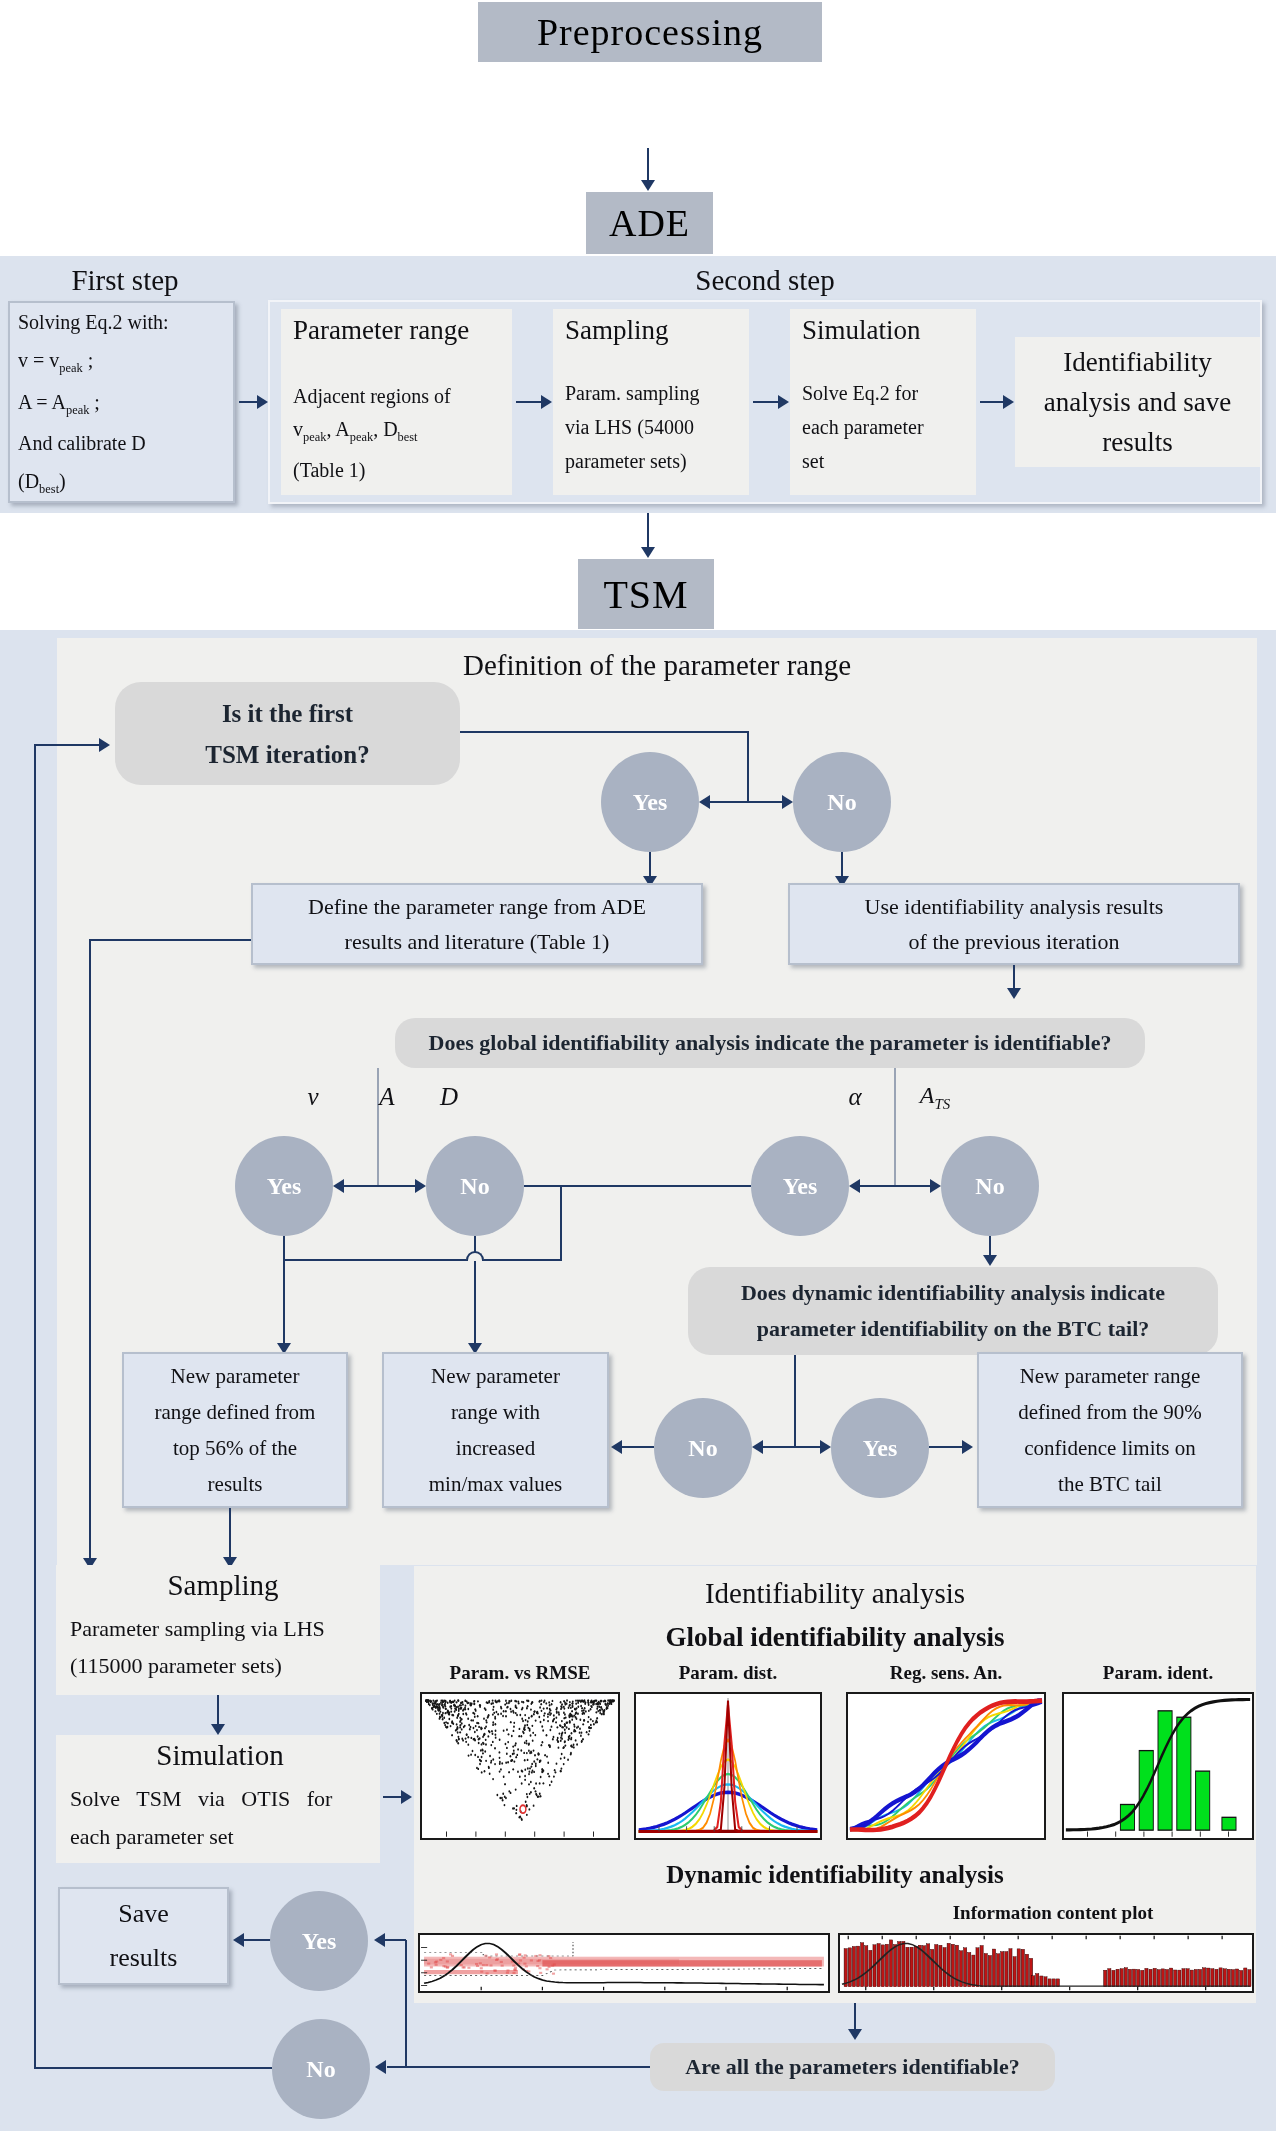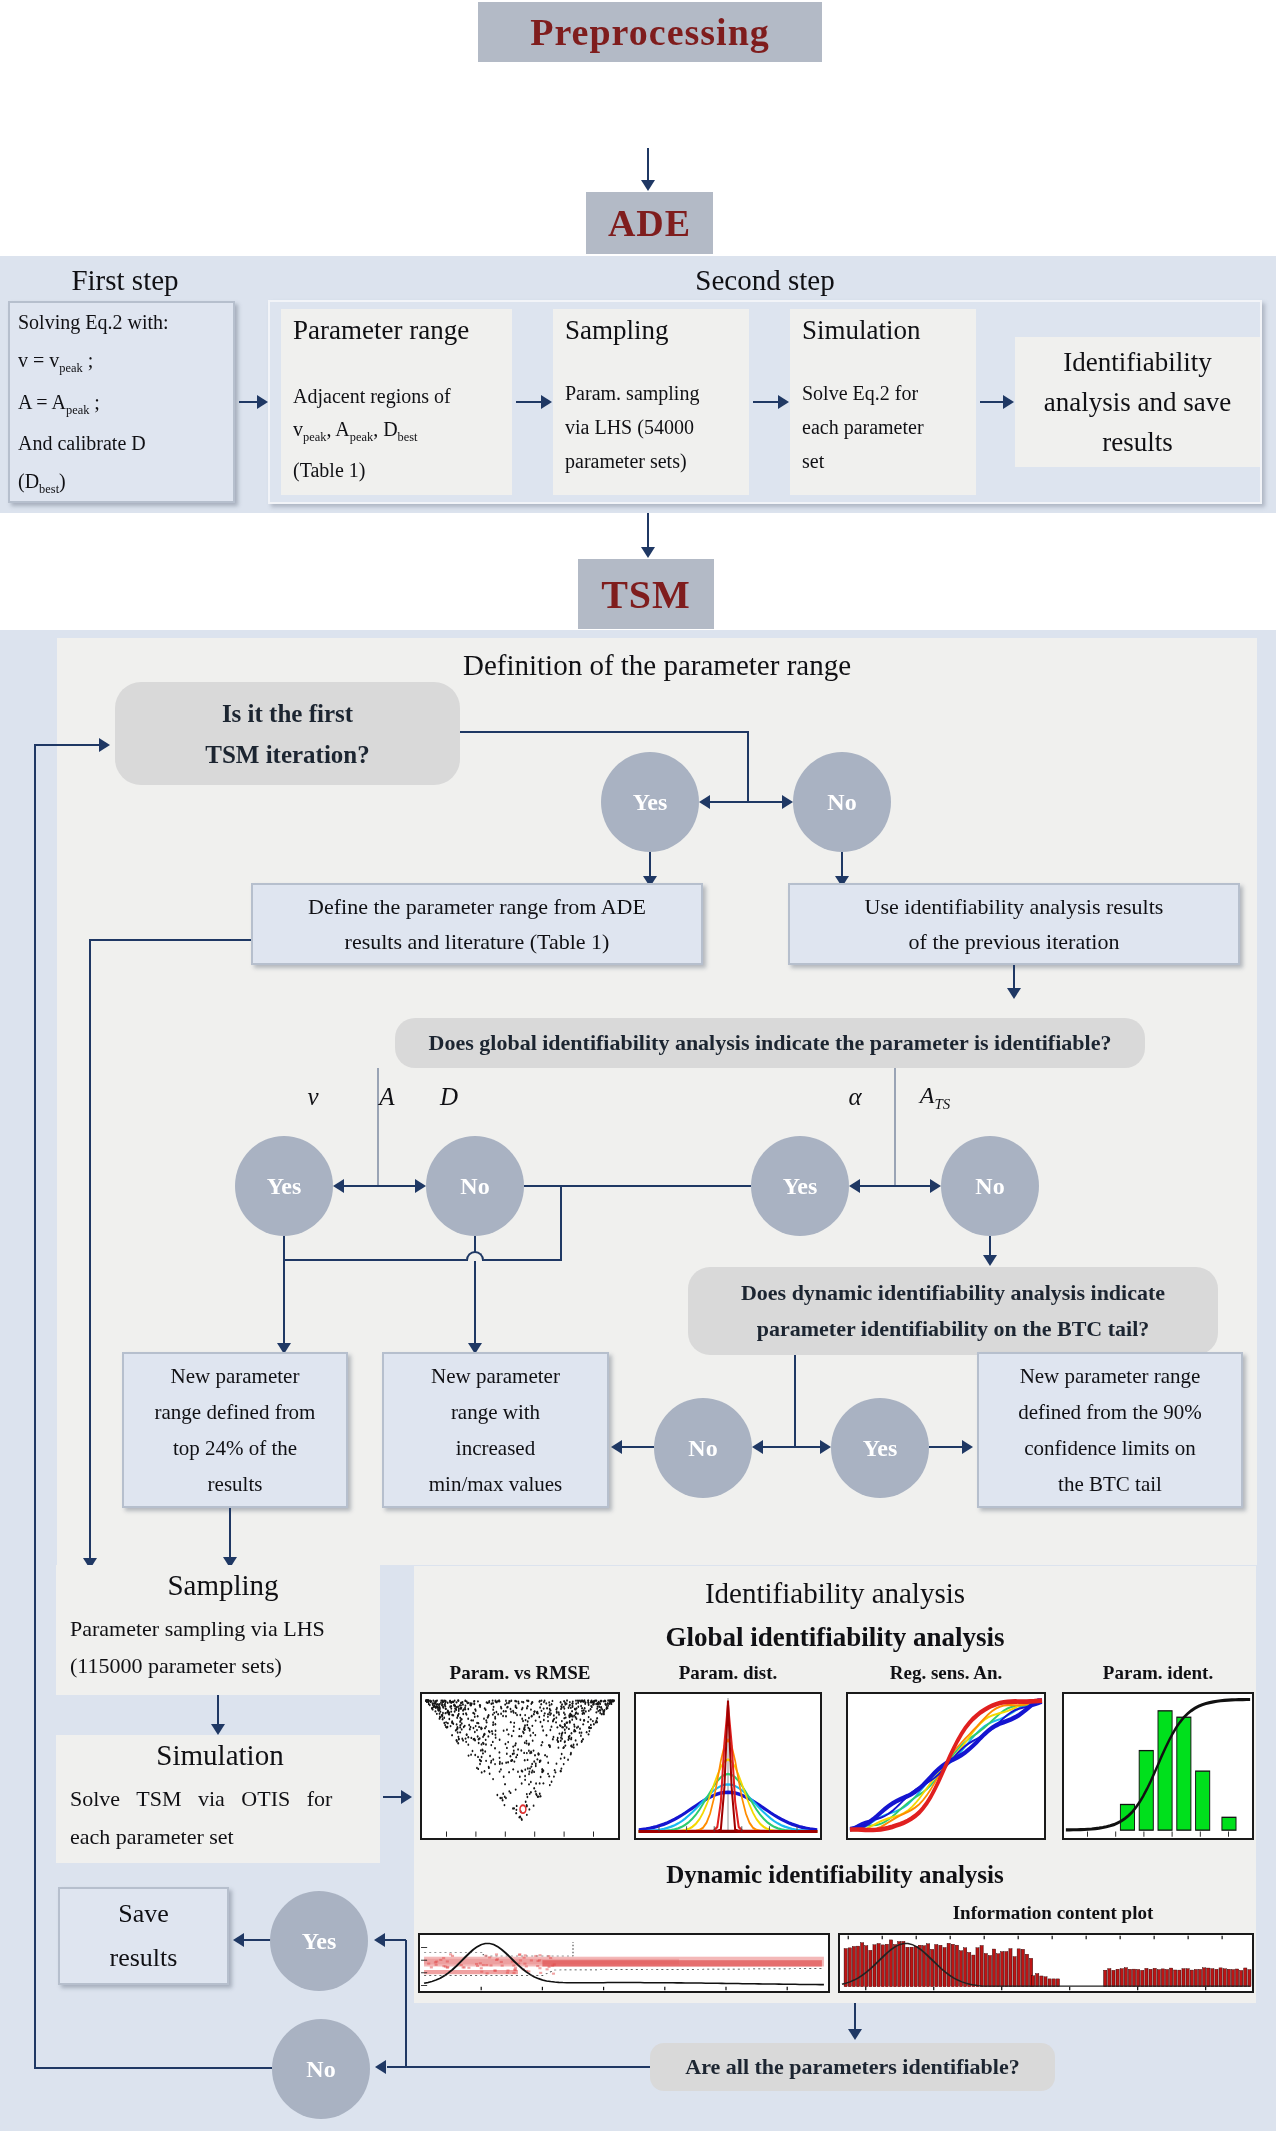--- a/index.html
+++ b/index.html
@@ -1,19 +1,19 @@
 <!DOCTYPE html>
 <html><head>
 <meta charset="utf-8">
 <style>
   html,body{margin:0;padding:0;background:#ffffff}
   #stage{position:relative;width:1276px;height:2131px;background:#fff;overflow:hidden;
          font-family:"Liberation Serif",serif;color:#101014}
   .abs{position:absolute}
-  .titlebox{background:#b3bac6;color:#7f1d1d;font-weight:bold;display:flex;align-items:center;
+  .titlebox{background:#b3bac6;color:#000000;font-weight:normal;display:flex;align-items:center;
             justify-content:center;letter-spacing:1px}
   .secblue{background:#dce3ee}
   .panel{background:#f0f0ee}
   .gbox{background:#f0f0ee}
   .bbox{background:#dfe5f0;border:2px solid #b6bfcd;box-shadow:3px 3px 4px rgba(70,80,100,.35);box-sizing:border-box}
   .qbox{background:#d9d9d9;font-weight:bold;display:flex;flex-direction:column;align-items:center;
         justify-content:center;text-align:center;color:#1c2531}
   .circ{background:#a9b2c2;border-radius:50%;color:#ffffff;font-weight:bold;display:flex;
         align-items:center;justify-content:center;font-size:24px}
   .ln{background:#1f3864}
@@ -245,21 +245,21 @@
   <div class="abs circ" style="left:654px;top:1398px;width:98px;height:100px">
     <span>No</span>
   </div>
   <div class="abs circ" style="left:831px;top:1398px;width:98px;height:100px">
     <span>Yes</span>
   </div>
 
   <div class="abs bbox ctr" style="left:122px;top:1352px;width:226px;height:156px;font-size:21px;line-height:36px">
     <div>New parameter</div>
     <div>range defined from</div>
-    <div>top 24% of the</div>
+    <div>top 56% of the</div>
     <div>results</div>
   </div>
   <div class="abs bbox ctr" style="left:382px;top:1352px;width:227px;height:156px;font-size:21px;line-height:36px">
     <div>New parameter</div>
     <div>range with</div>
     <div>increased</div>
     <div>min/max values</div>
   </div>
   <div class="abs bbox ctr" style="left:977px;top:1352px;width:266px;height:156px;font-size:21px;line-height:36px">
     <div>New parameter range</div>

